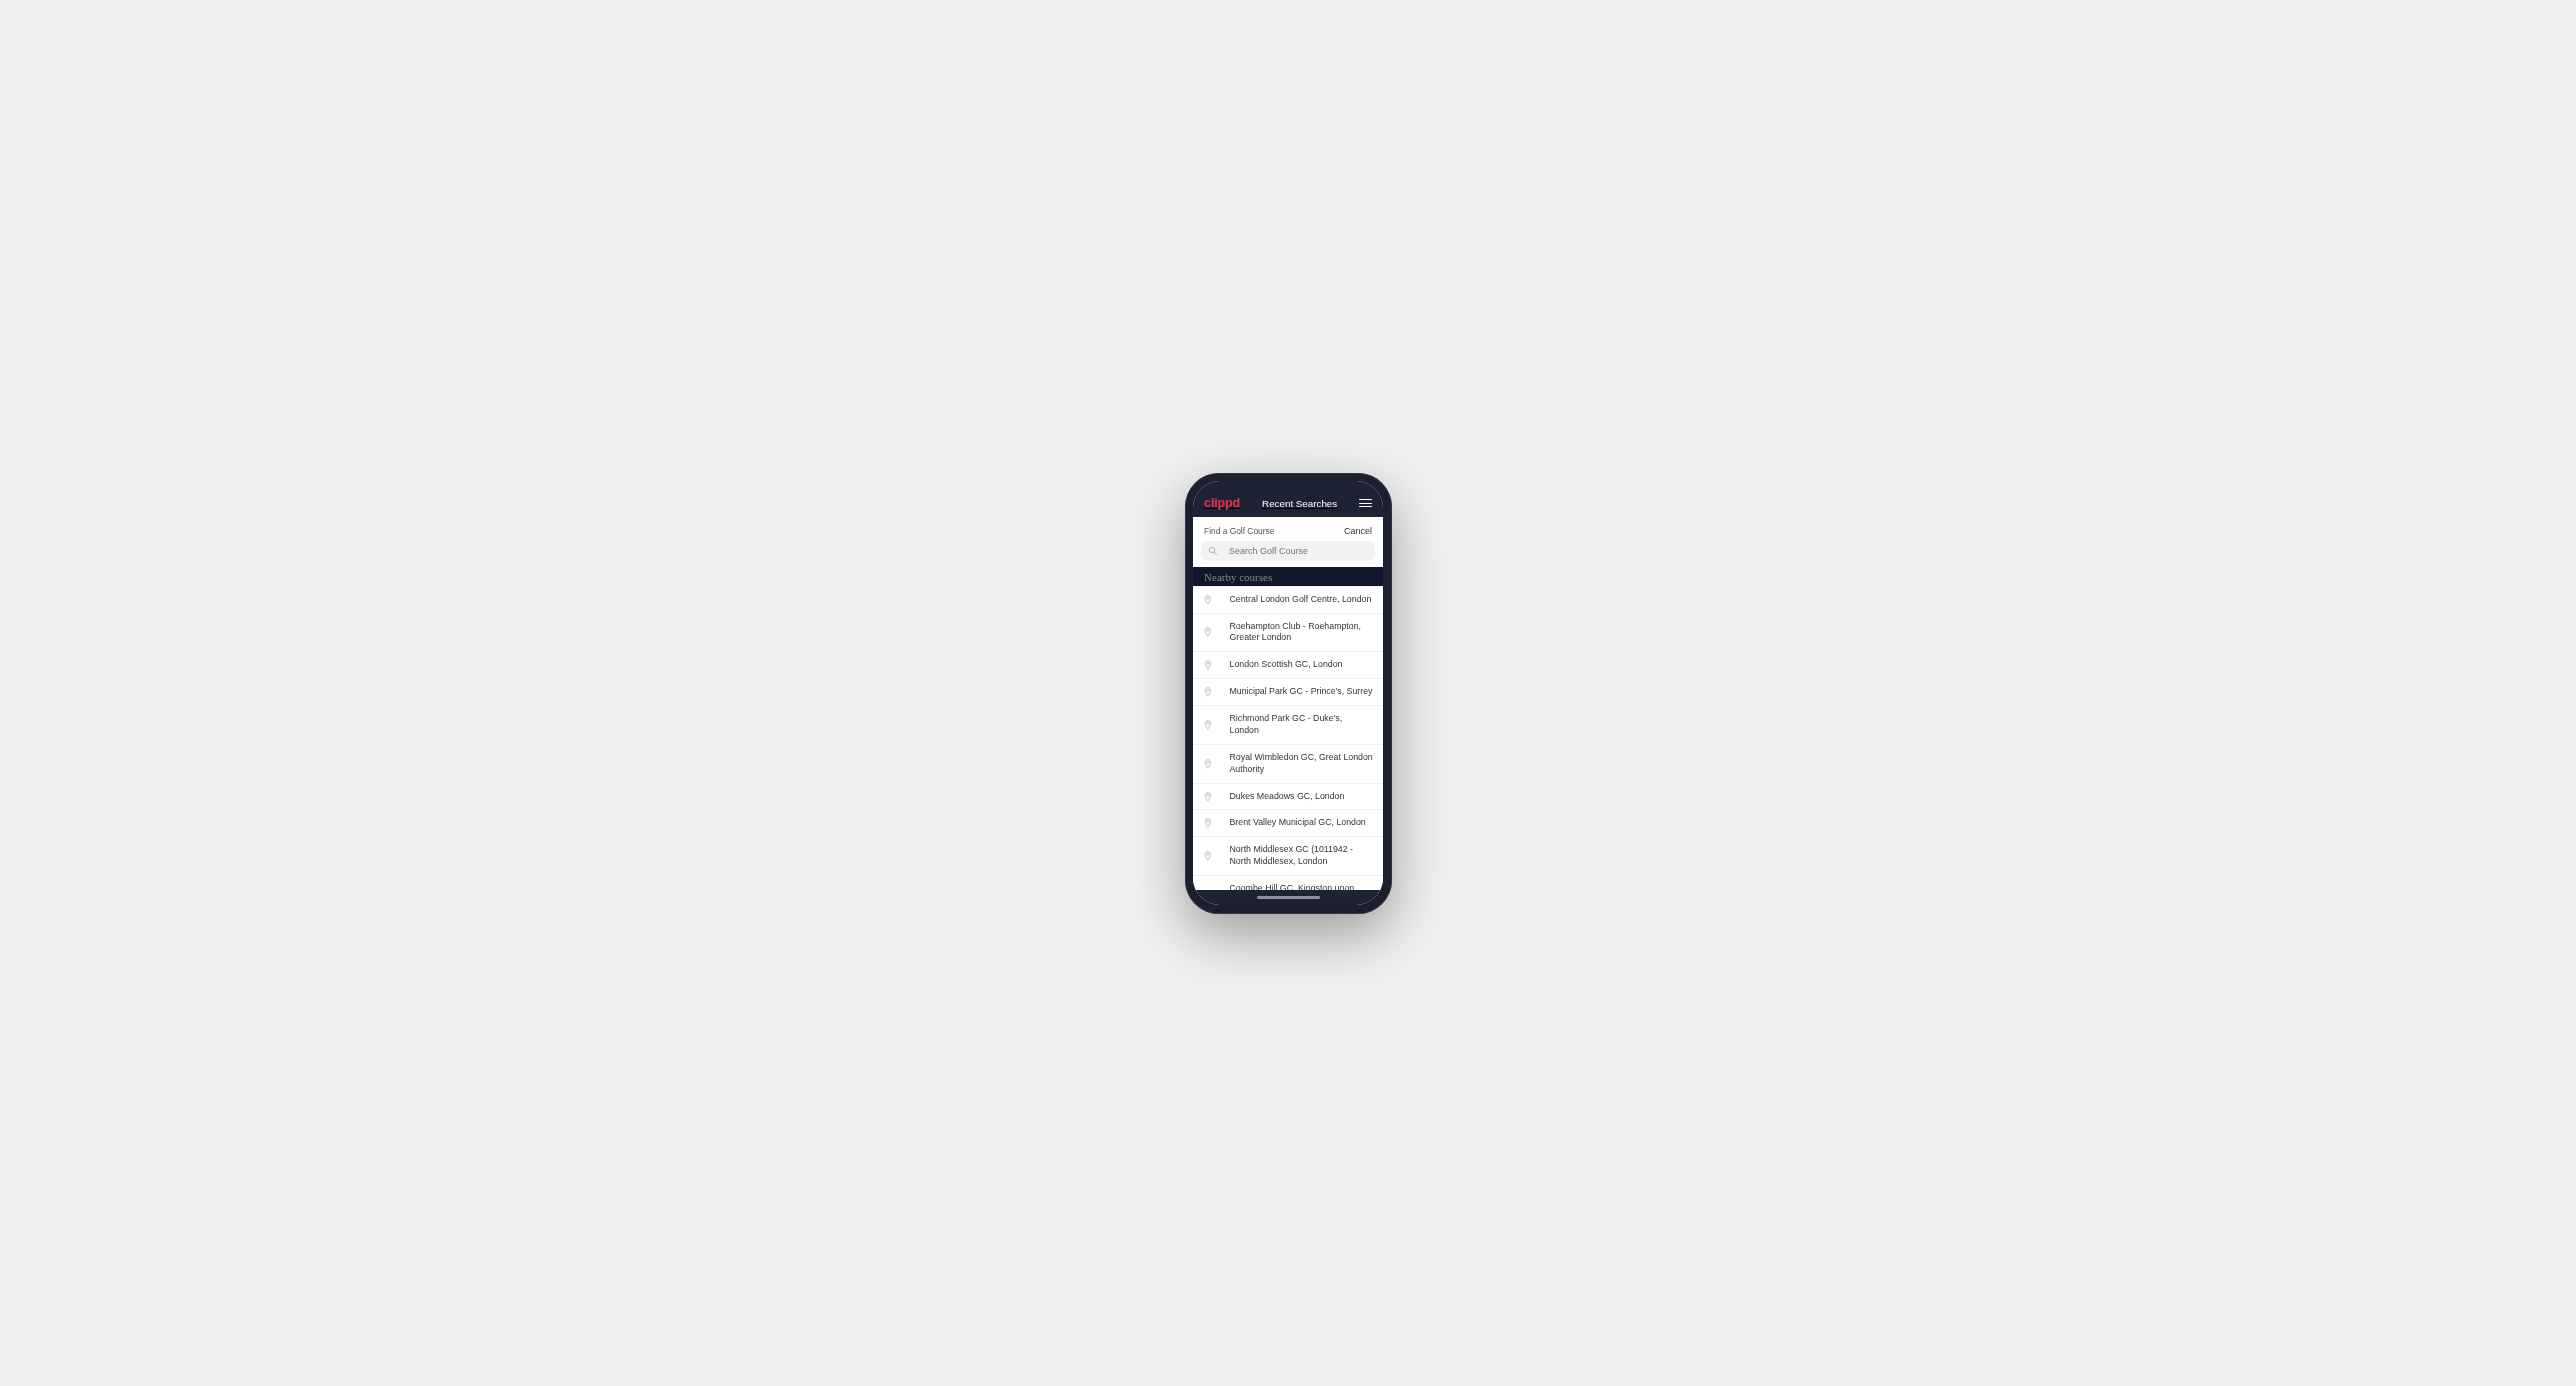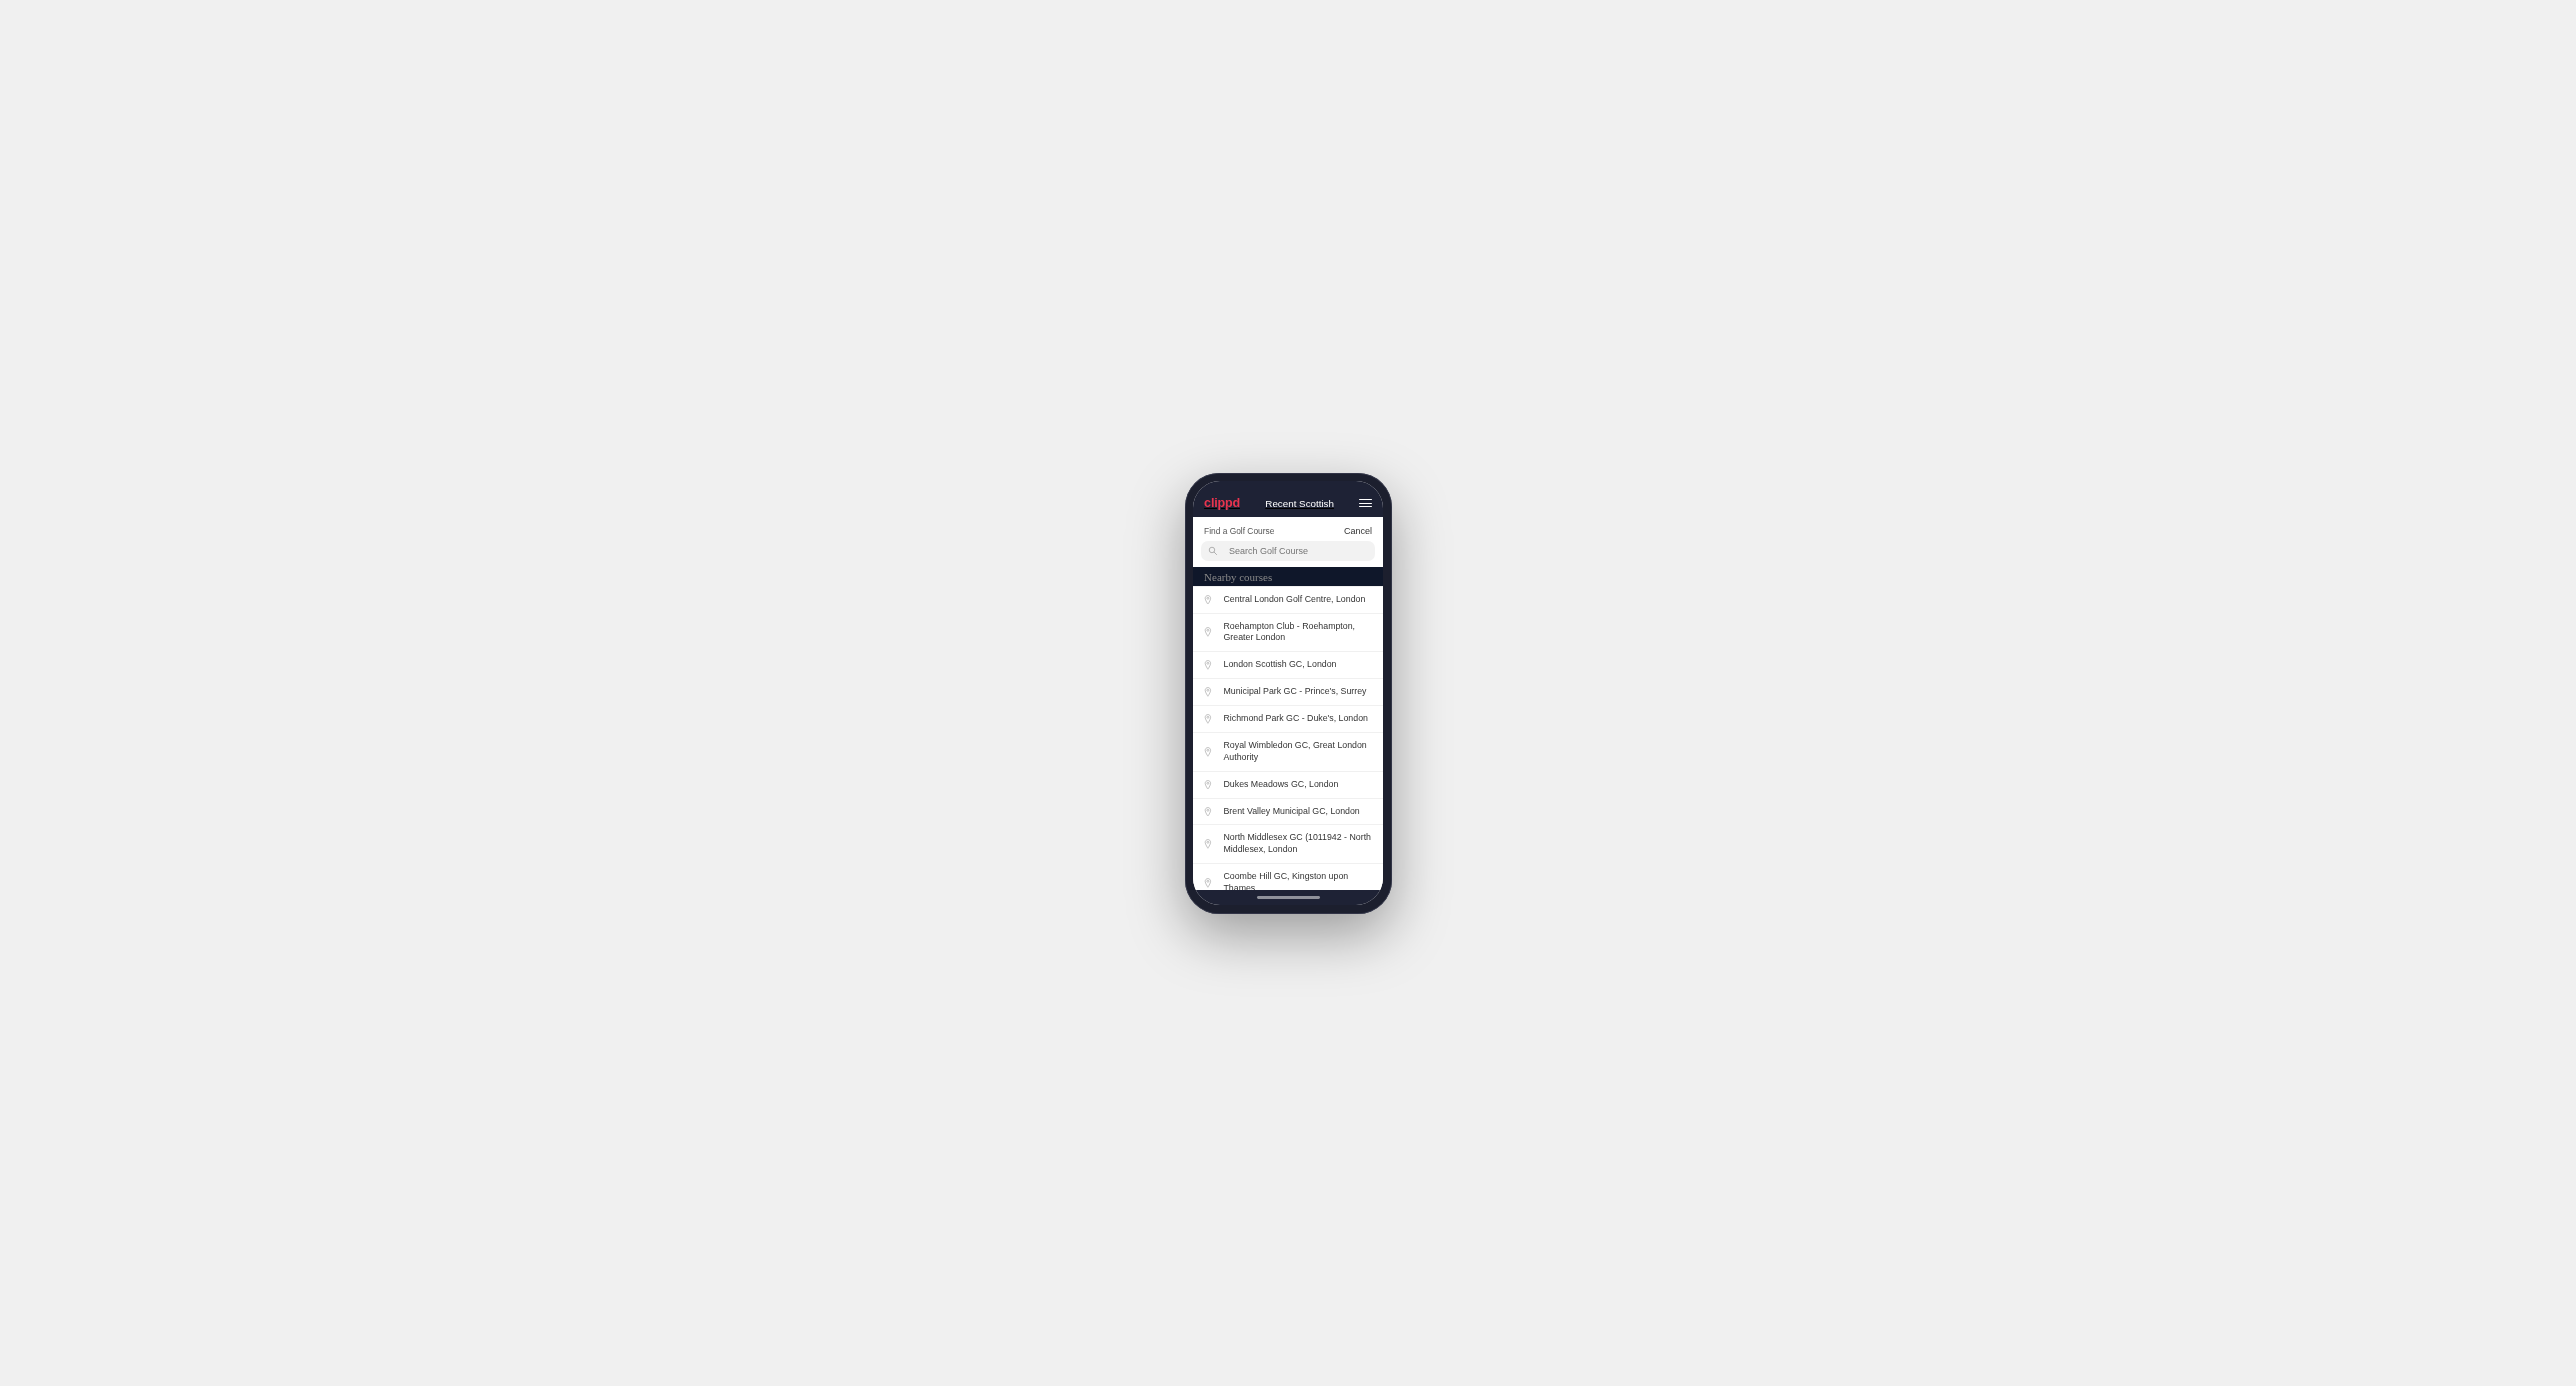--- a/index.html
+++ b/index.html
@@ -163,21 +163,21 @@
     .course-list {
       flex: 1;
       background: #fff;
     }
 
     .course-item {
       display: flex;
       align-items: center;
       padding: 7px 9.8px;
       border-bottom: 0.7px solid #f0f0f0;
-      gap: 11px;
+      gap: 17px;
       cursor: pointer;
     }
 
     .pin-icon {
       flex-shrink: 0;
       color: #aaa;
       width: 9.8px;
       height: 9.8px;
     }
 
@@ -208,21 +208,21 @@
 </head>
 <body>
 
 <div class="phone-outer">
   <div class="phone-inner">
 
     <div class="status-bar"></div>
 
     <div class="nav-bar">
       <span class="nav-logo">clippd</span>
-      <span class="nav-title">Recent Scottish</span>
+      <span class="nav-title">Recent Searches</span>
       <div class="nav-menu-icon">
         <span></span>
           <span></span>
           <span></span>
       </div>
     </div>
 
     <div class="content">
 
       <div class="find-header">

